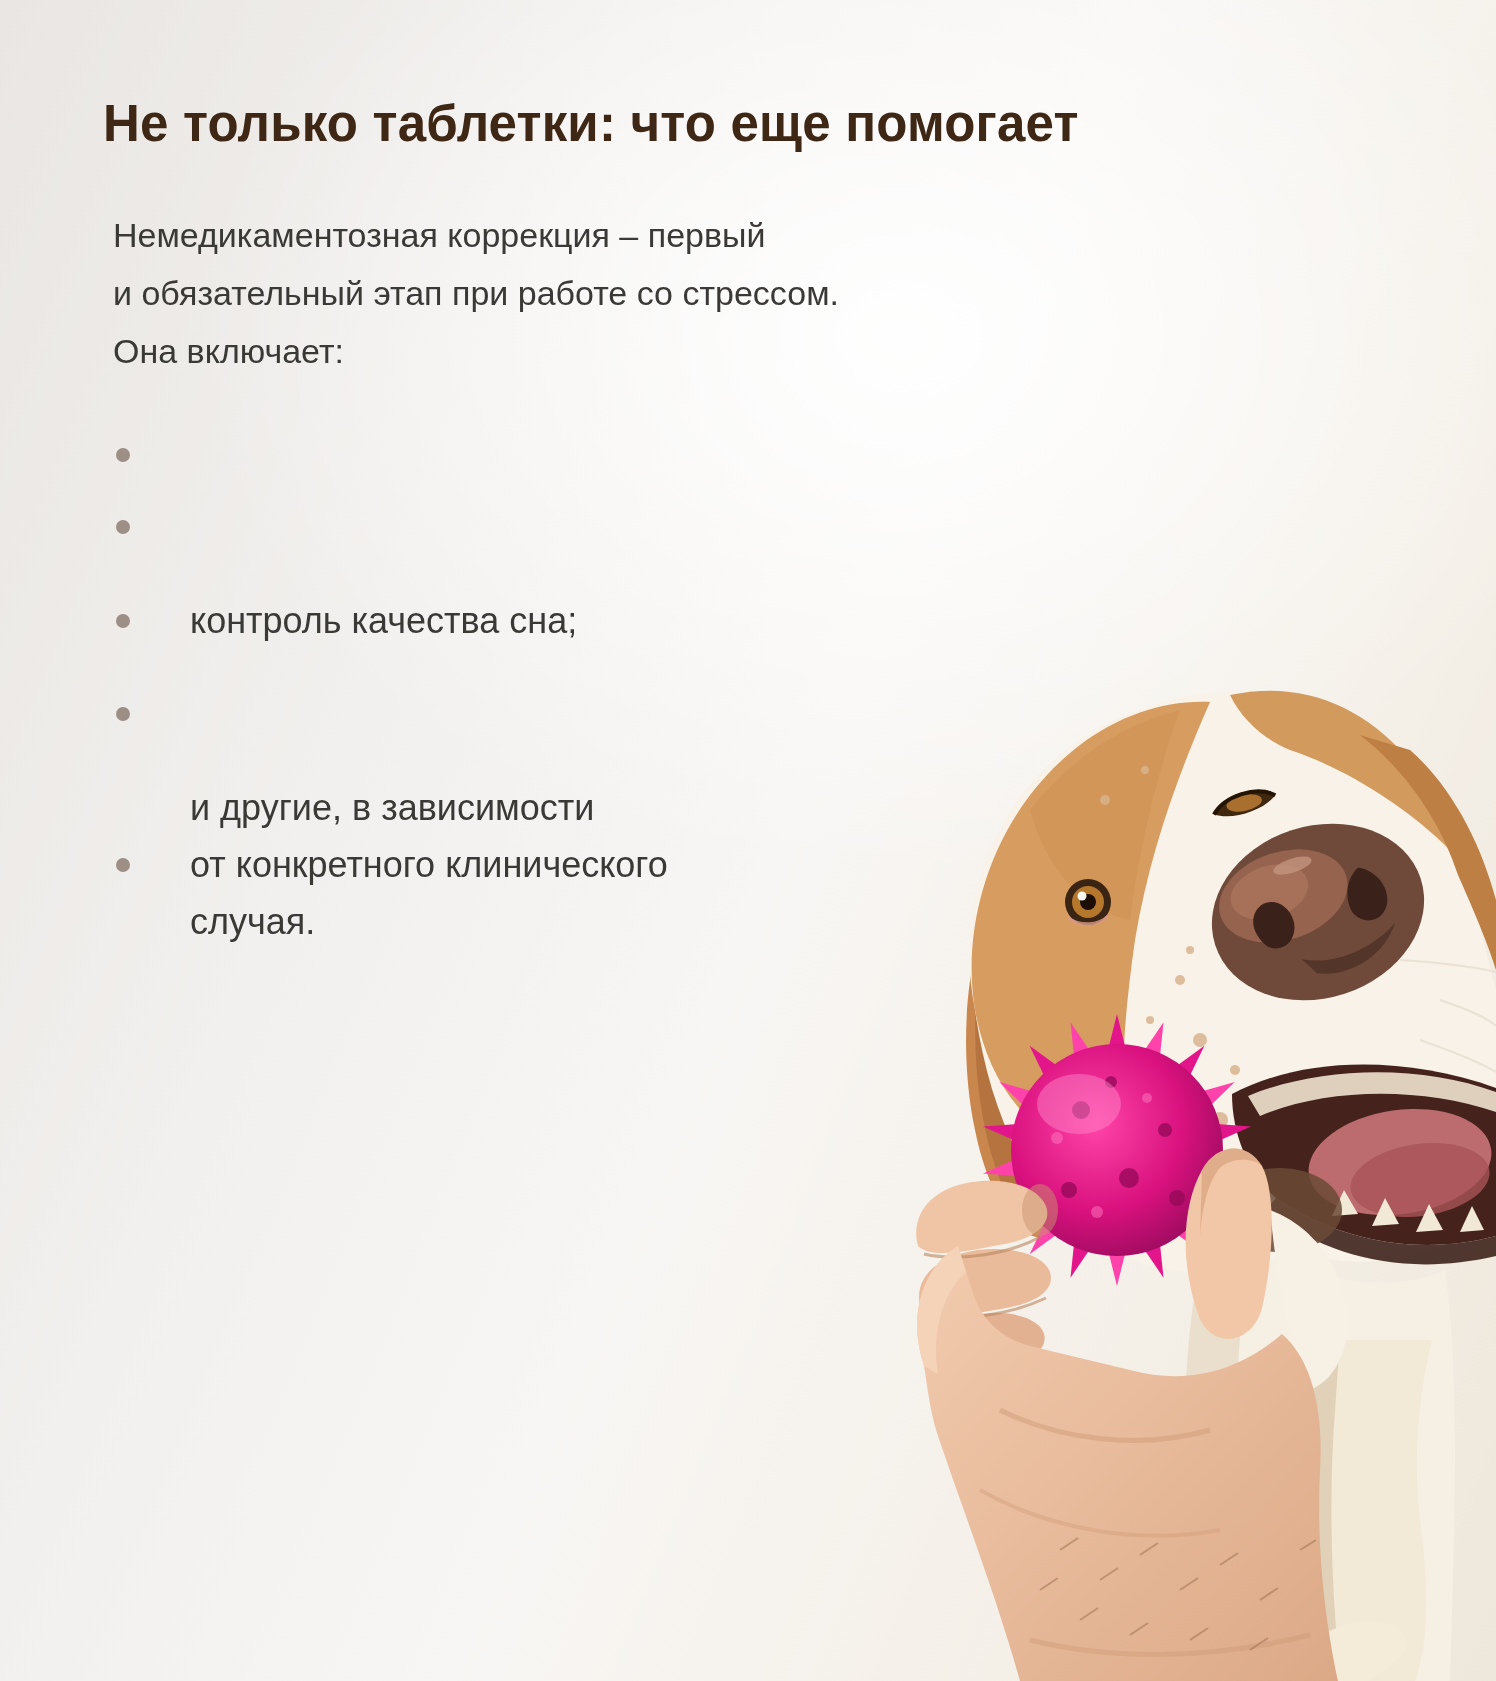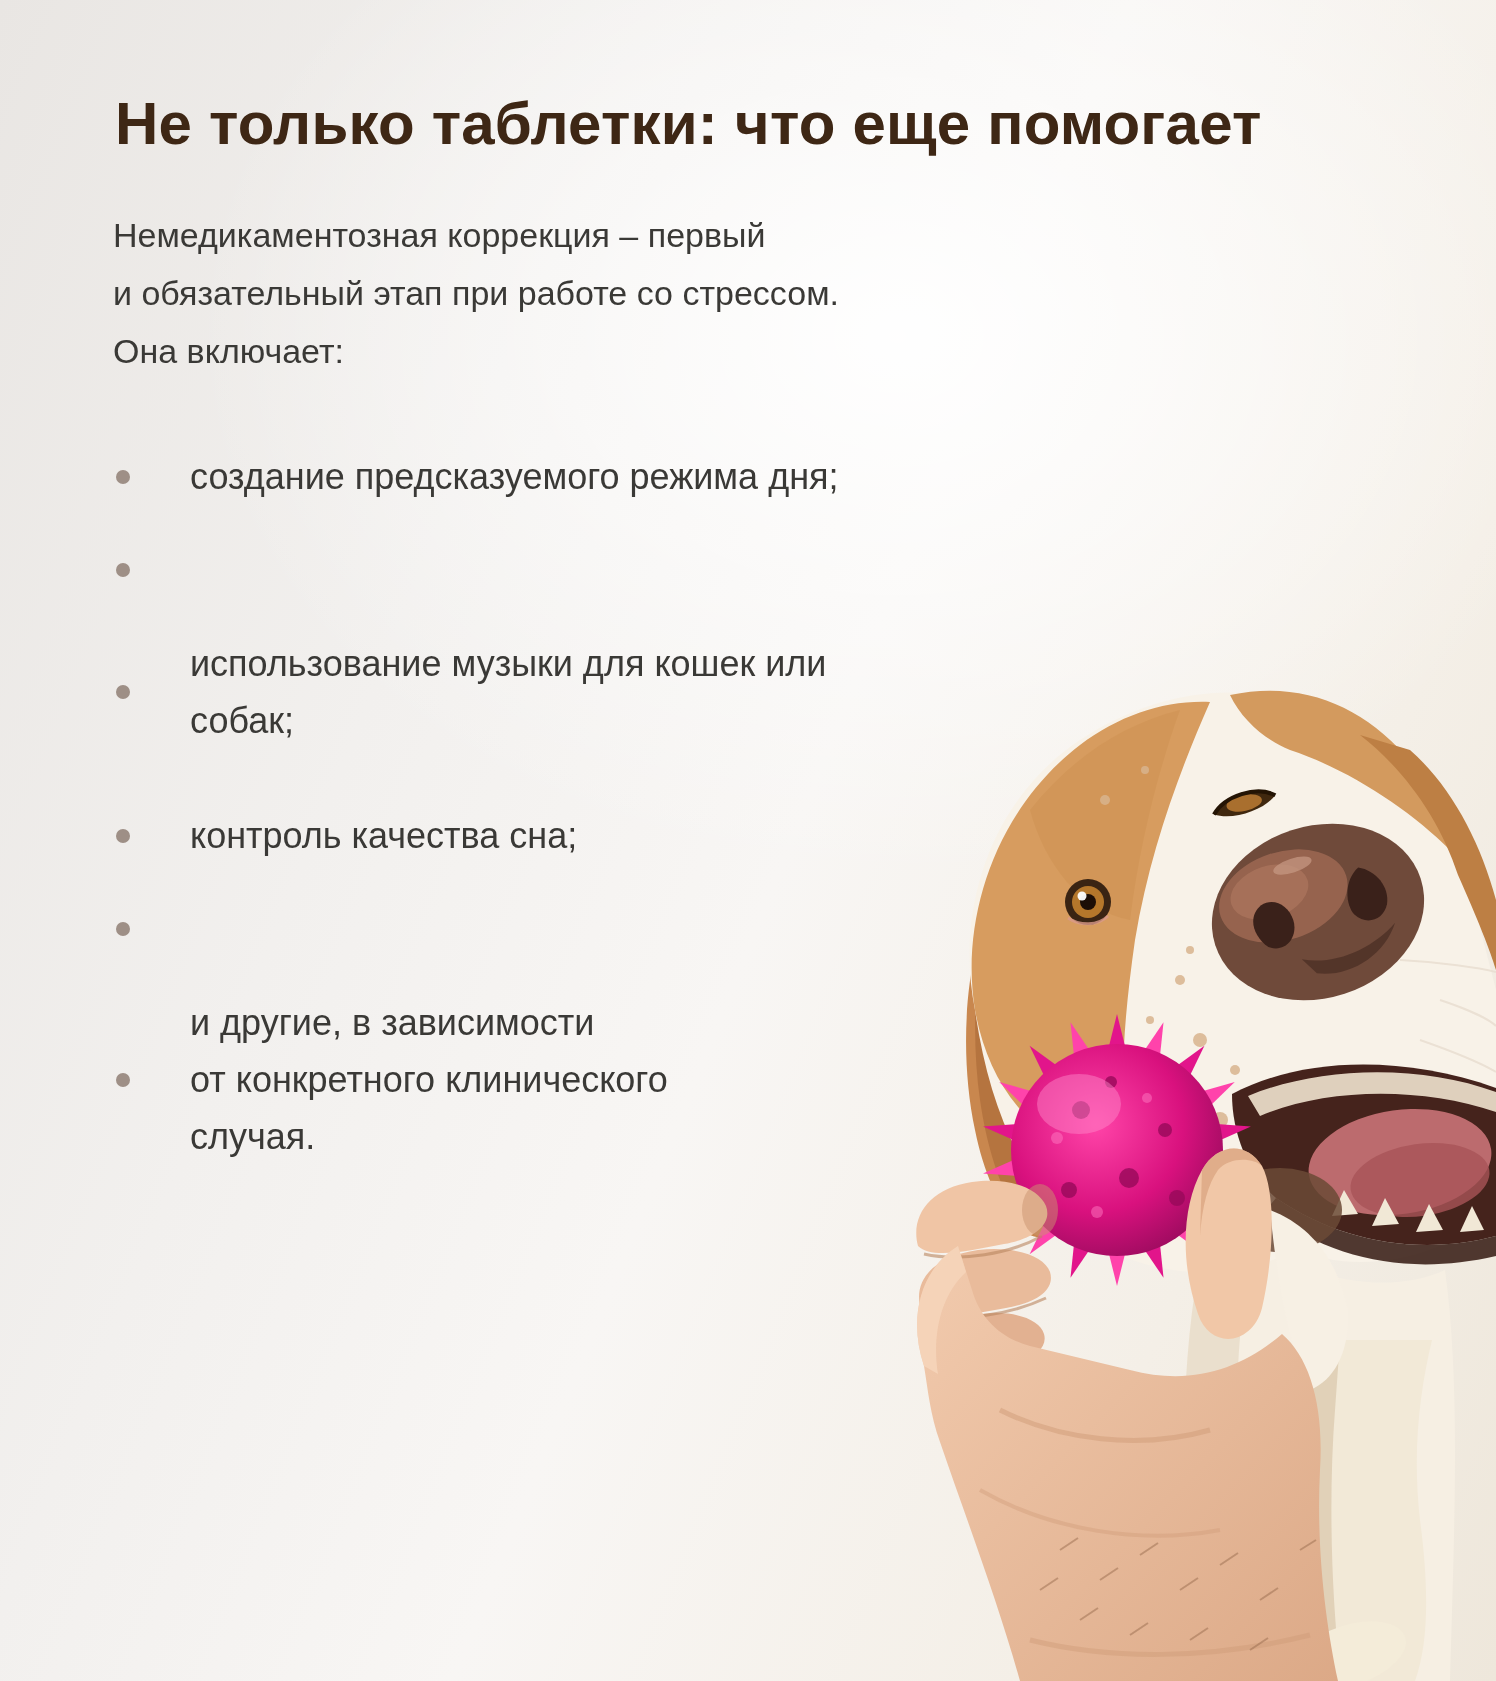--- a/index.html
+++ b/index.html
@@ -5,22 +5,22 @@
   html,body{margin:0;padding:0;}
   body{
     width:1496px;height:1681px;position:relative;overflow:hidden;
     font-family:"Liberation Sans","DejaVu Sans",sans-serif;
     background:
       radial-gradient(ellipse 980px 760px at 60% 20%, rgba(255,255,255,.95), rgba(255,255,255,0) 72%),
       linear-gradient(112deg,#e9e6e3 0%,#f2f0ee 30%,#f8f6f4 52%,#f4efe7 78%,#eee7db 100%);
   }
   .page{position:absolute;inset:0;}
   .title{
-    position:absolute;left:115px;top:92px;margin:0;
-    font-size:60px;line-height:64px;font-weight:700;
+    position:absolute;left:103px;top:92px;margin:0;
+    font-size:51px;line-height:64px;font-weight:700;
     color:#3e2715;letter-spacing:.2px;white-space:pre-line;
   }
   .intro{
     position:absolute;left:113px;top:206px;margin:0;
     font-size:34px;line-height:58px;font-weight:400;
     color:#3a3936;white-space:pre-line;
   }
   .list{
     position:absolute;left:113px;top:448px;margin:0;padding:0;list-style:none;
     width:860px;
@@ -44,29 +44,23 @@
 
   <h1 class="title">Не только таблетки: что еще помогает</h1>
 
   <p class="intro">Немедикаментозная коррекция – первый
 и обязательный этап при работе со стрессом.
 Она включает:</p>
 
   <ul class="list">
     <li class="item">
       <span class="dot"></span>
-      <span class="item-text">создание предсказуемого режима дня;</span>
-    </li>
-    <li class="item">
-      <span class="dot"></span>
-    </li>
-    <li class="item">
-      <span class="dot"></span>
-      <span class="item-text">использование музыки для кошек или
-собак;</span>
+    </li>
+    <li class="item">
+      <span class="dot"></span>
     </li>
     <li class="item">
       <span class="dot"></span>
       <span class="item-text">контроль качества сна;</span>
     </li>
     <li class="item">
       <span class="dot"></span>
     </li>
     <li class="item">
       <span class="dot"></span>

